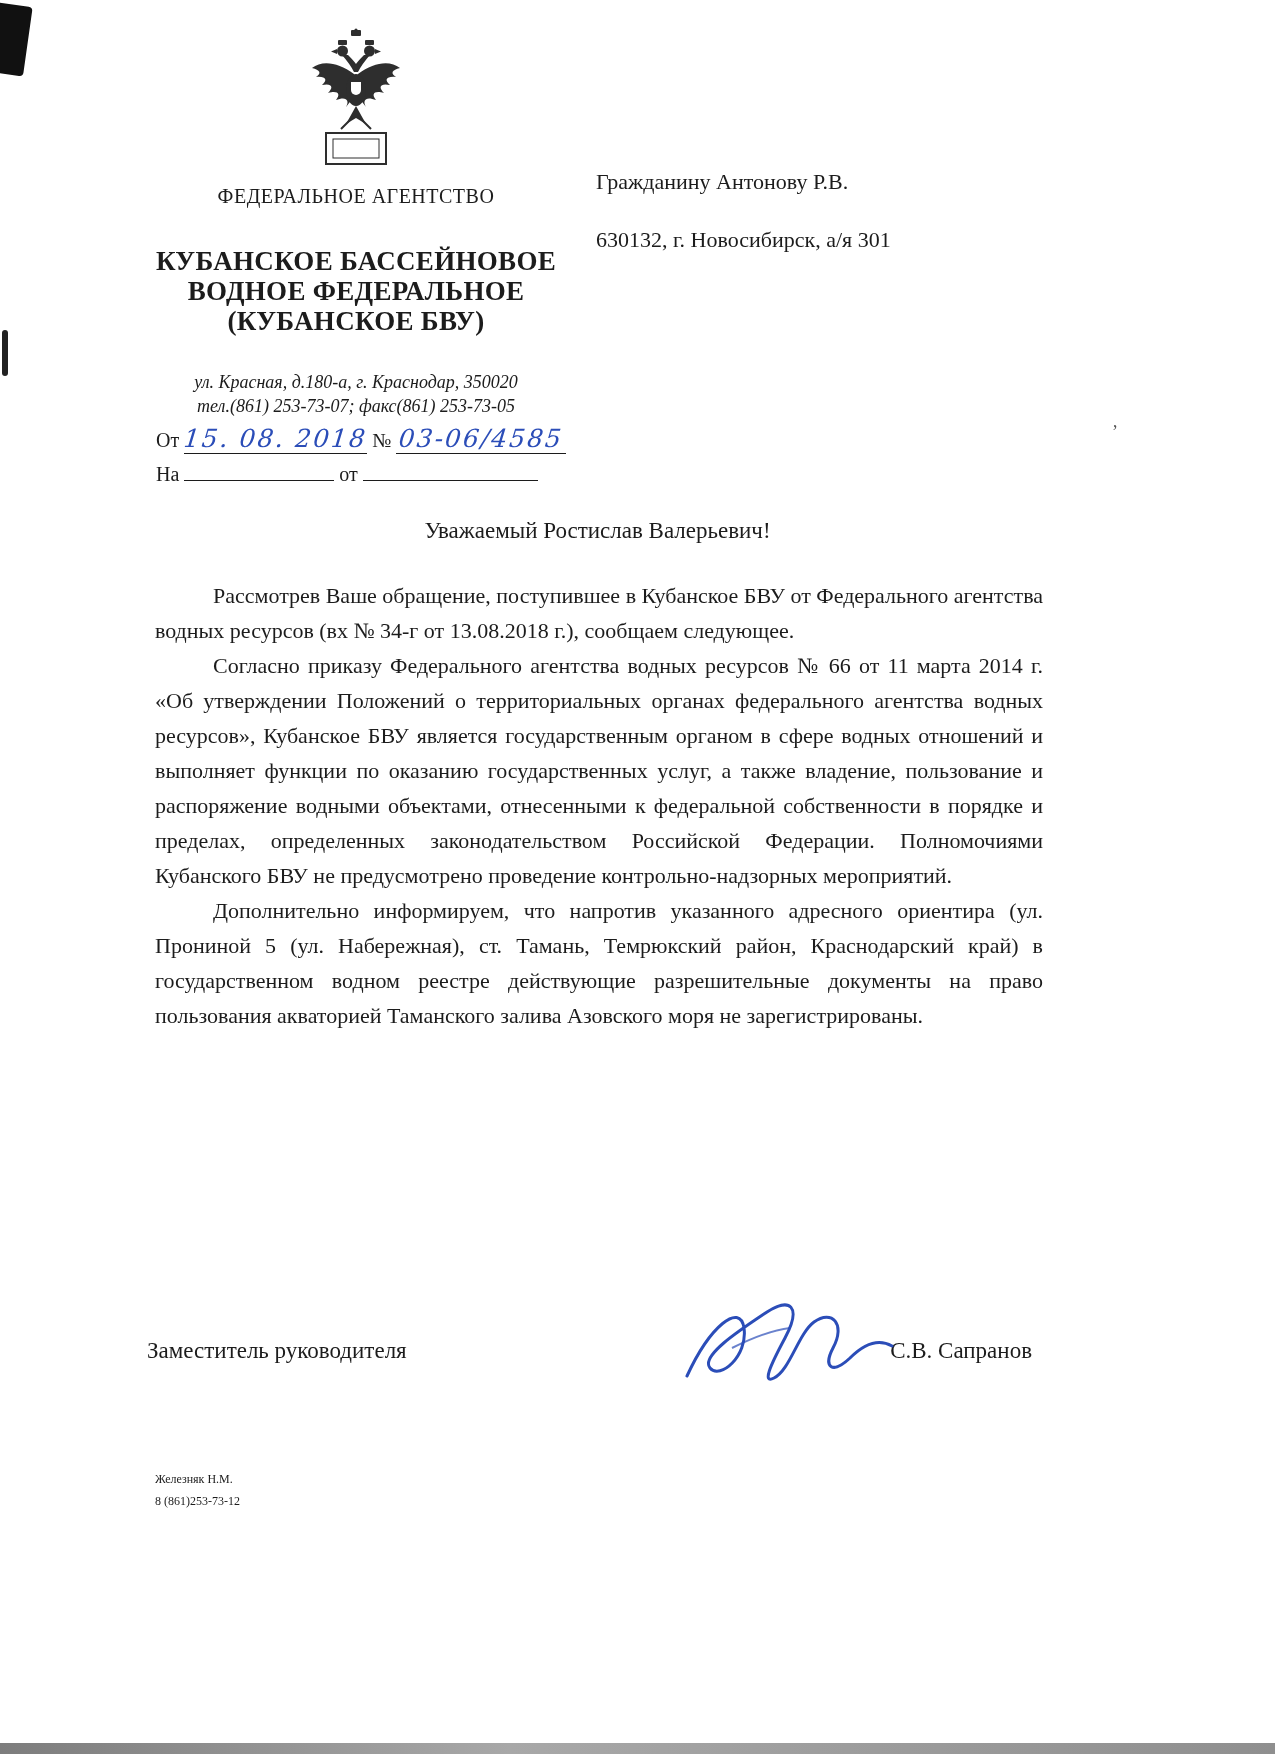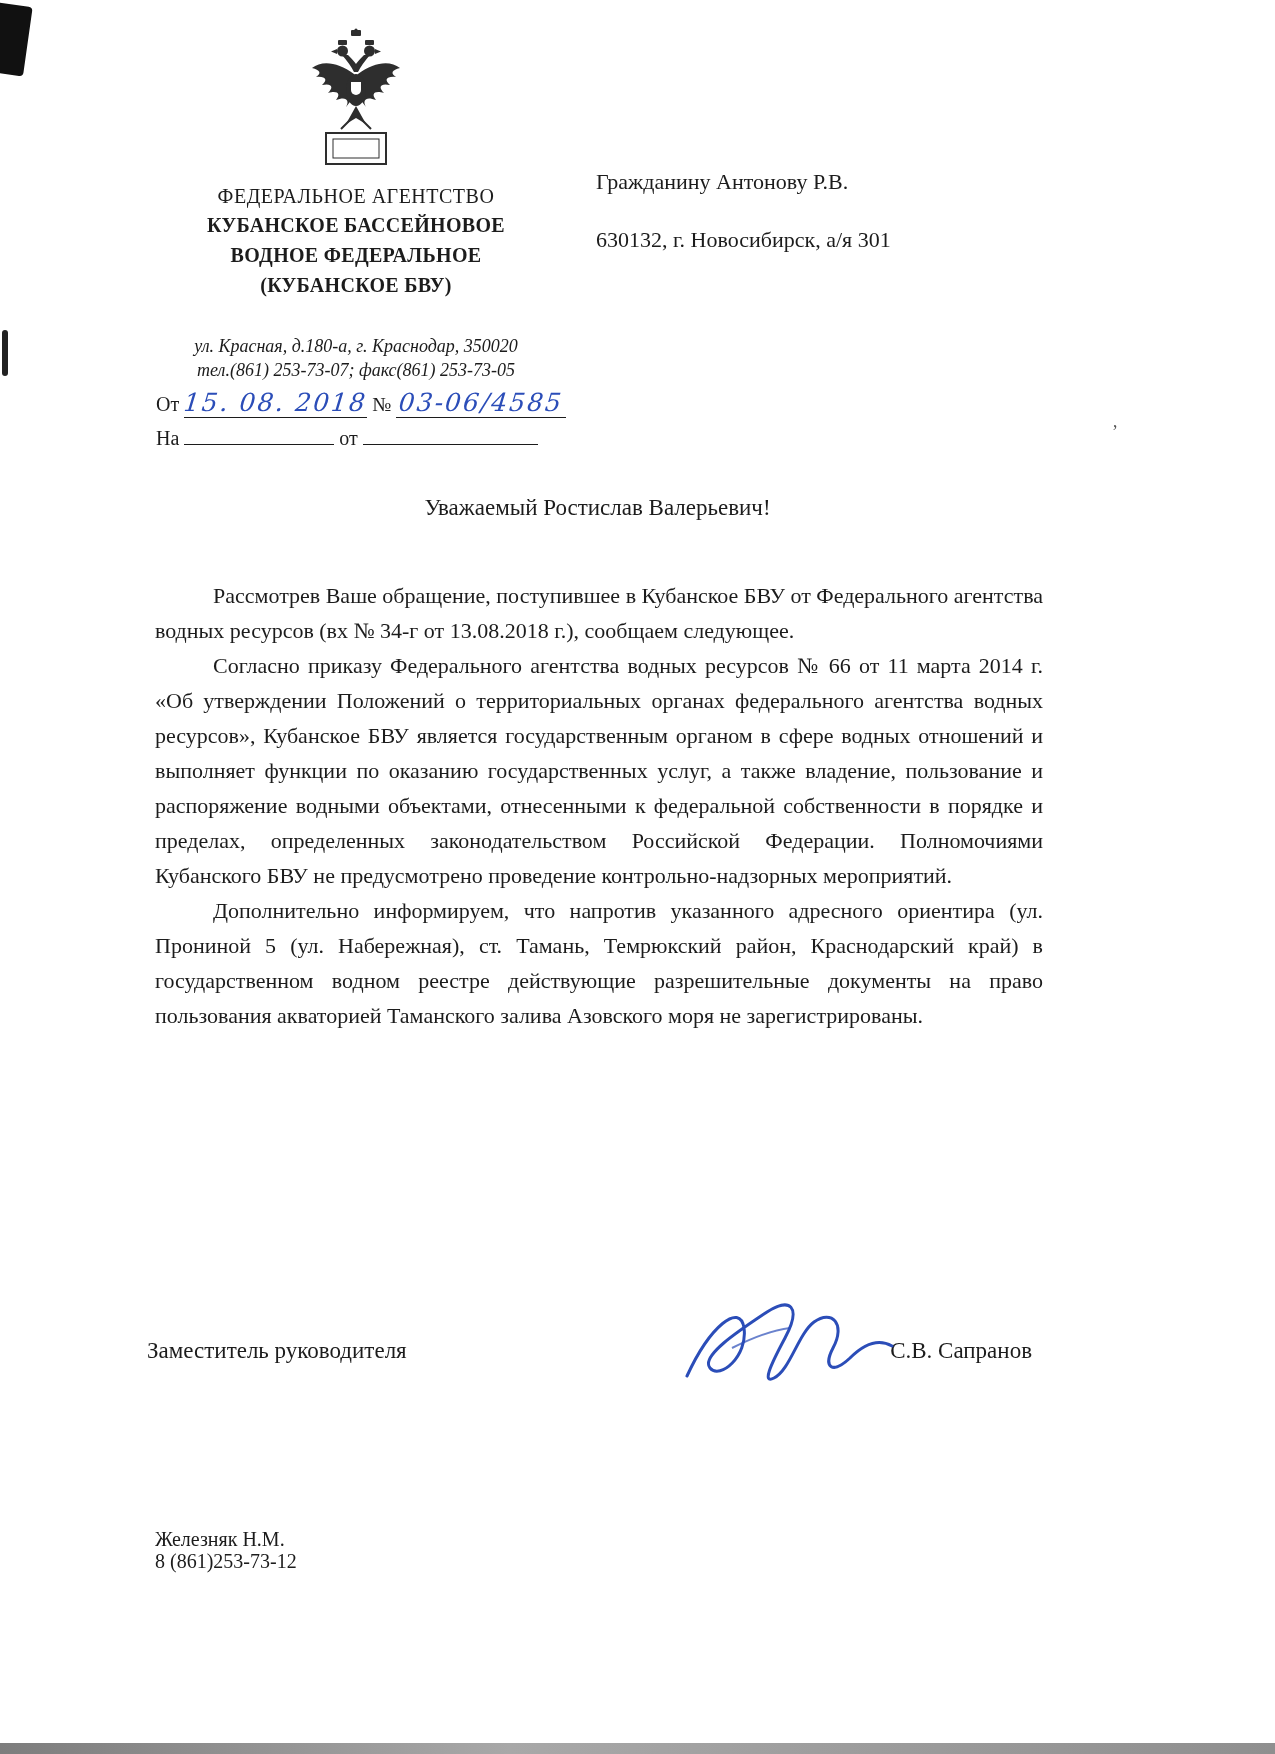--- a/index.html
+++ b/index.html
@@ -24,21 +24,21 @@
   }
   .stray-mark{position:absolute;color:#555;font-size:18px;}
 
   
   .left-col{
     position:absolute;left:138px;top:28px;width:436px;
     text-align:center;
   }
   .emblem{display:inline-block;margin-bottom:10px;}
   .agency{font-size:20px;line-height:28px;letter-spacing:.5px;}
-  .org{font-size:20px;line-height:30px;font-weight:bold;letter-spacing:.3px;}
+  .org{font-size:27px;line-height:30px;font-weight:bold;margin-top:36px;letter-spacing:.3px;}
   .contact{font-style:italic;font-size:18px;line-height:24px;margin-top:34px;}
   .contact .email-link{text-decoration:underline;}
 
   .form-line{
     text-align:left;font-size:20px;margin-top:6px;padding-left:18px;
     white-space:nowrap;
   }
   .hw{
     font-family:"DejaVu Serif",serif;
     font-style:italic;
@@ -56,43 +56,43 @@
 
   
   .right-col{
     position:absolute;left:596px;top:168px;width:390px;
     font-size:22px;line-height:28px;text-align:left;
   }
   .right-col .addr{margin-top:30px;}
 
   
   .salutation{
-    position:absolute;left:155px;top:495px;width:885px;
+    position:absolute;left:155px;top:518px;width:885px;
     text-align:center;font-size:23px;
   }
   .body-text{
     position:absolute;left:155px;top:578px;width:888px;
     font-size:22px;line-height:35px;text-align:justify;
   }
   .body-text p{margin:0;text-indent:58px;}
 
   
   .sign-row{
     position:absolute;left:147px;top:1338px;width:885px;
     display:flex;justify-content:space-between;align-items:flex-end;
     font-size:23px;
   }
   .sig-scribble{
     position:absolute;left:525px;top:-60px;
   }
 
   
   .footer{
-    position:absolute;left:155px;top:1528px;
-    font-size:20px;line-height:22px;
+    position:absolute;left:155px;top:1468px;
+    font-size:12px;line-height:22px;
   }
 </style>
 </head>
 <body>
 
 <div class="page">
 
   <div class="corner-blob"></div>
   <div class="edge-speck"></div>
   <div class="bottom-strip"></div>

